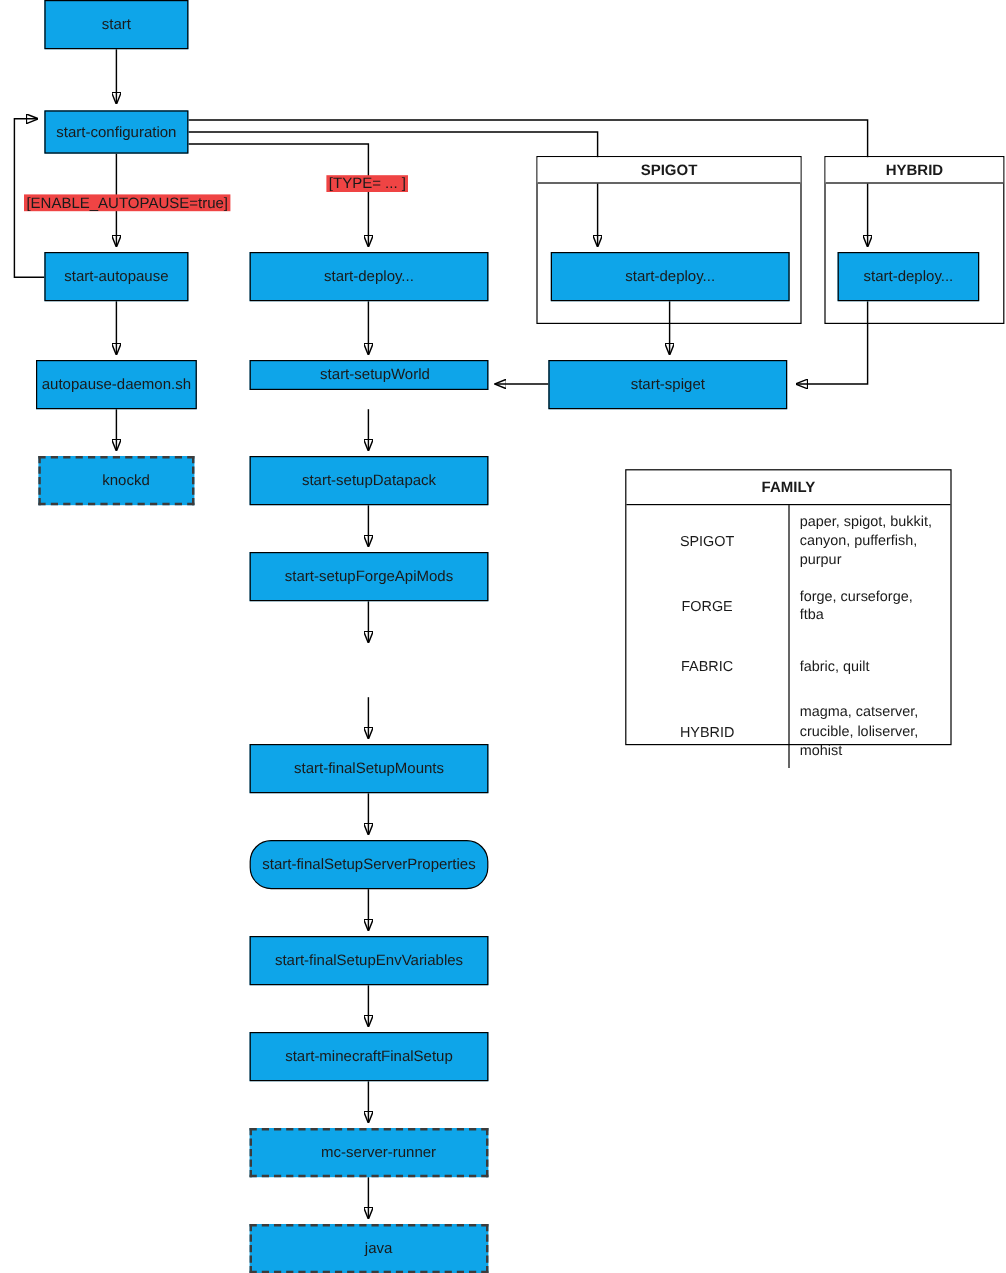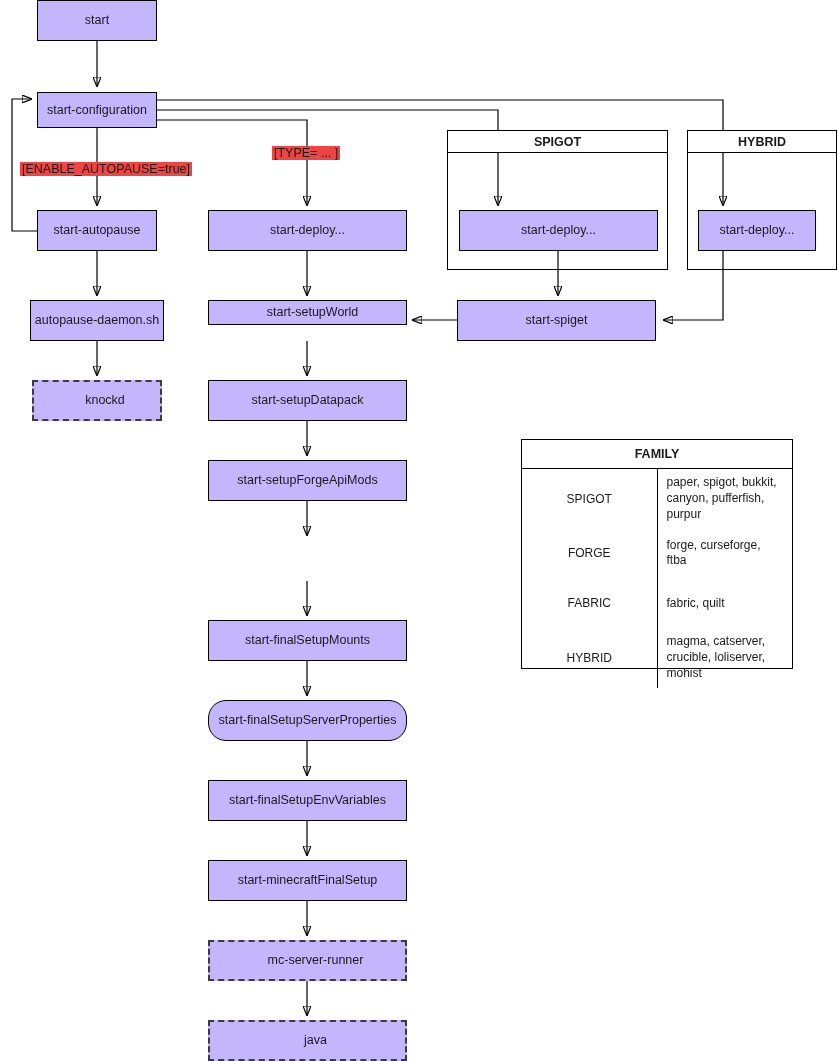--- a/index.html
+++ b/index.html
@@ -17,21 +17,21 @@
     width: 838px;
     height: 1061px;
     background: #ffffff;
     overflow: hidden;
   }
   
   .node {
     position: absolute;
     box-sizing: border-box;
     border: 1px solid #000000;
-    background: #c4b5fd;
+    background: #0ea5e9;
     display: flex;
     align-items: center;
     justify-content: center;
     text-align: center;
     color: #1a1a1a;
     font-size: 12.5px;
     line-height: 1.2;
     z-index: 3;
   }
   .node.dashed {
@@ -72,21 +72,20 @@
     background: #ef4444;
     padding: 0 2px;
   }
   
   .legend {
     position: absolute;
     box-sizing: border-box;
     border: 1px solid #000000;
     background: #ffffff;
     z-index: 3;
-    margin-top: 48px;
   }
   .legend table {
     border-collapse: collapse;
     width: 100%;
     height: 100%;
     table-layout: fixed;
   }
   .legend th.legend-head {
     border-bottom: 1px solid #000000;
     font-size: 12.5px;

